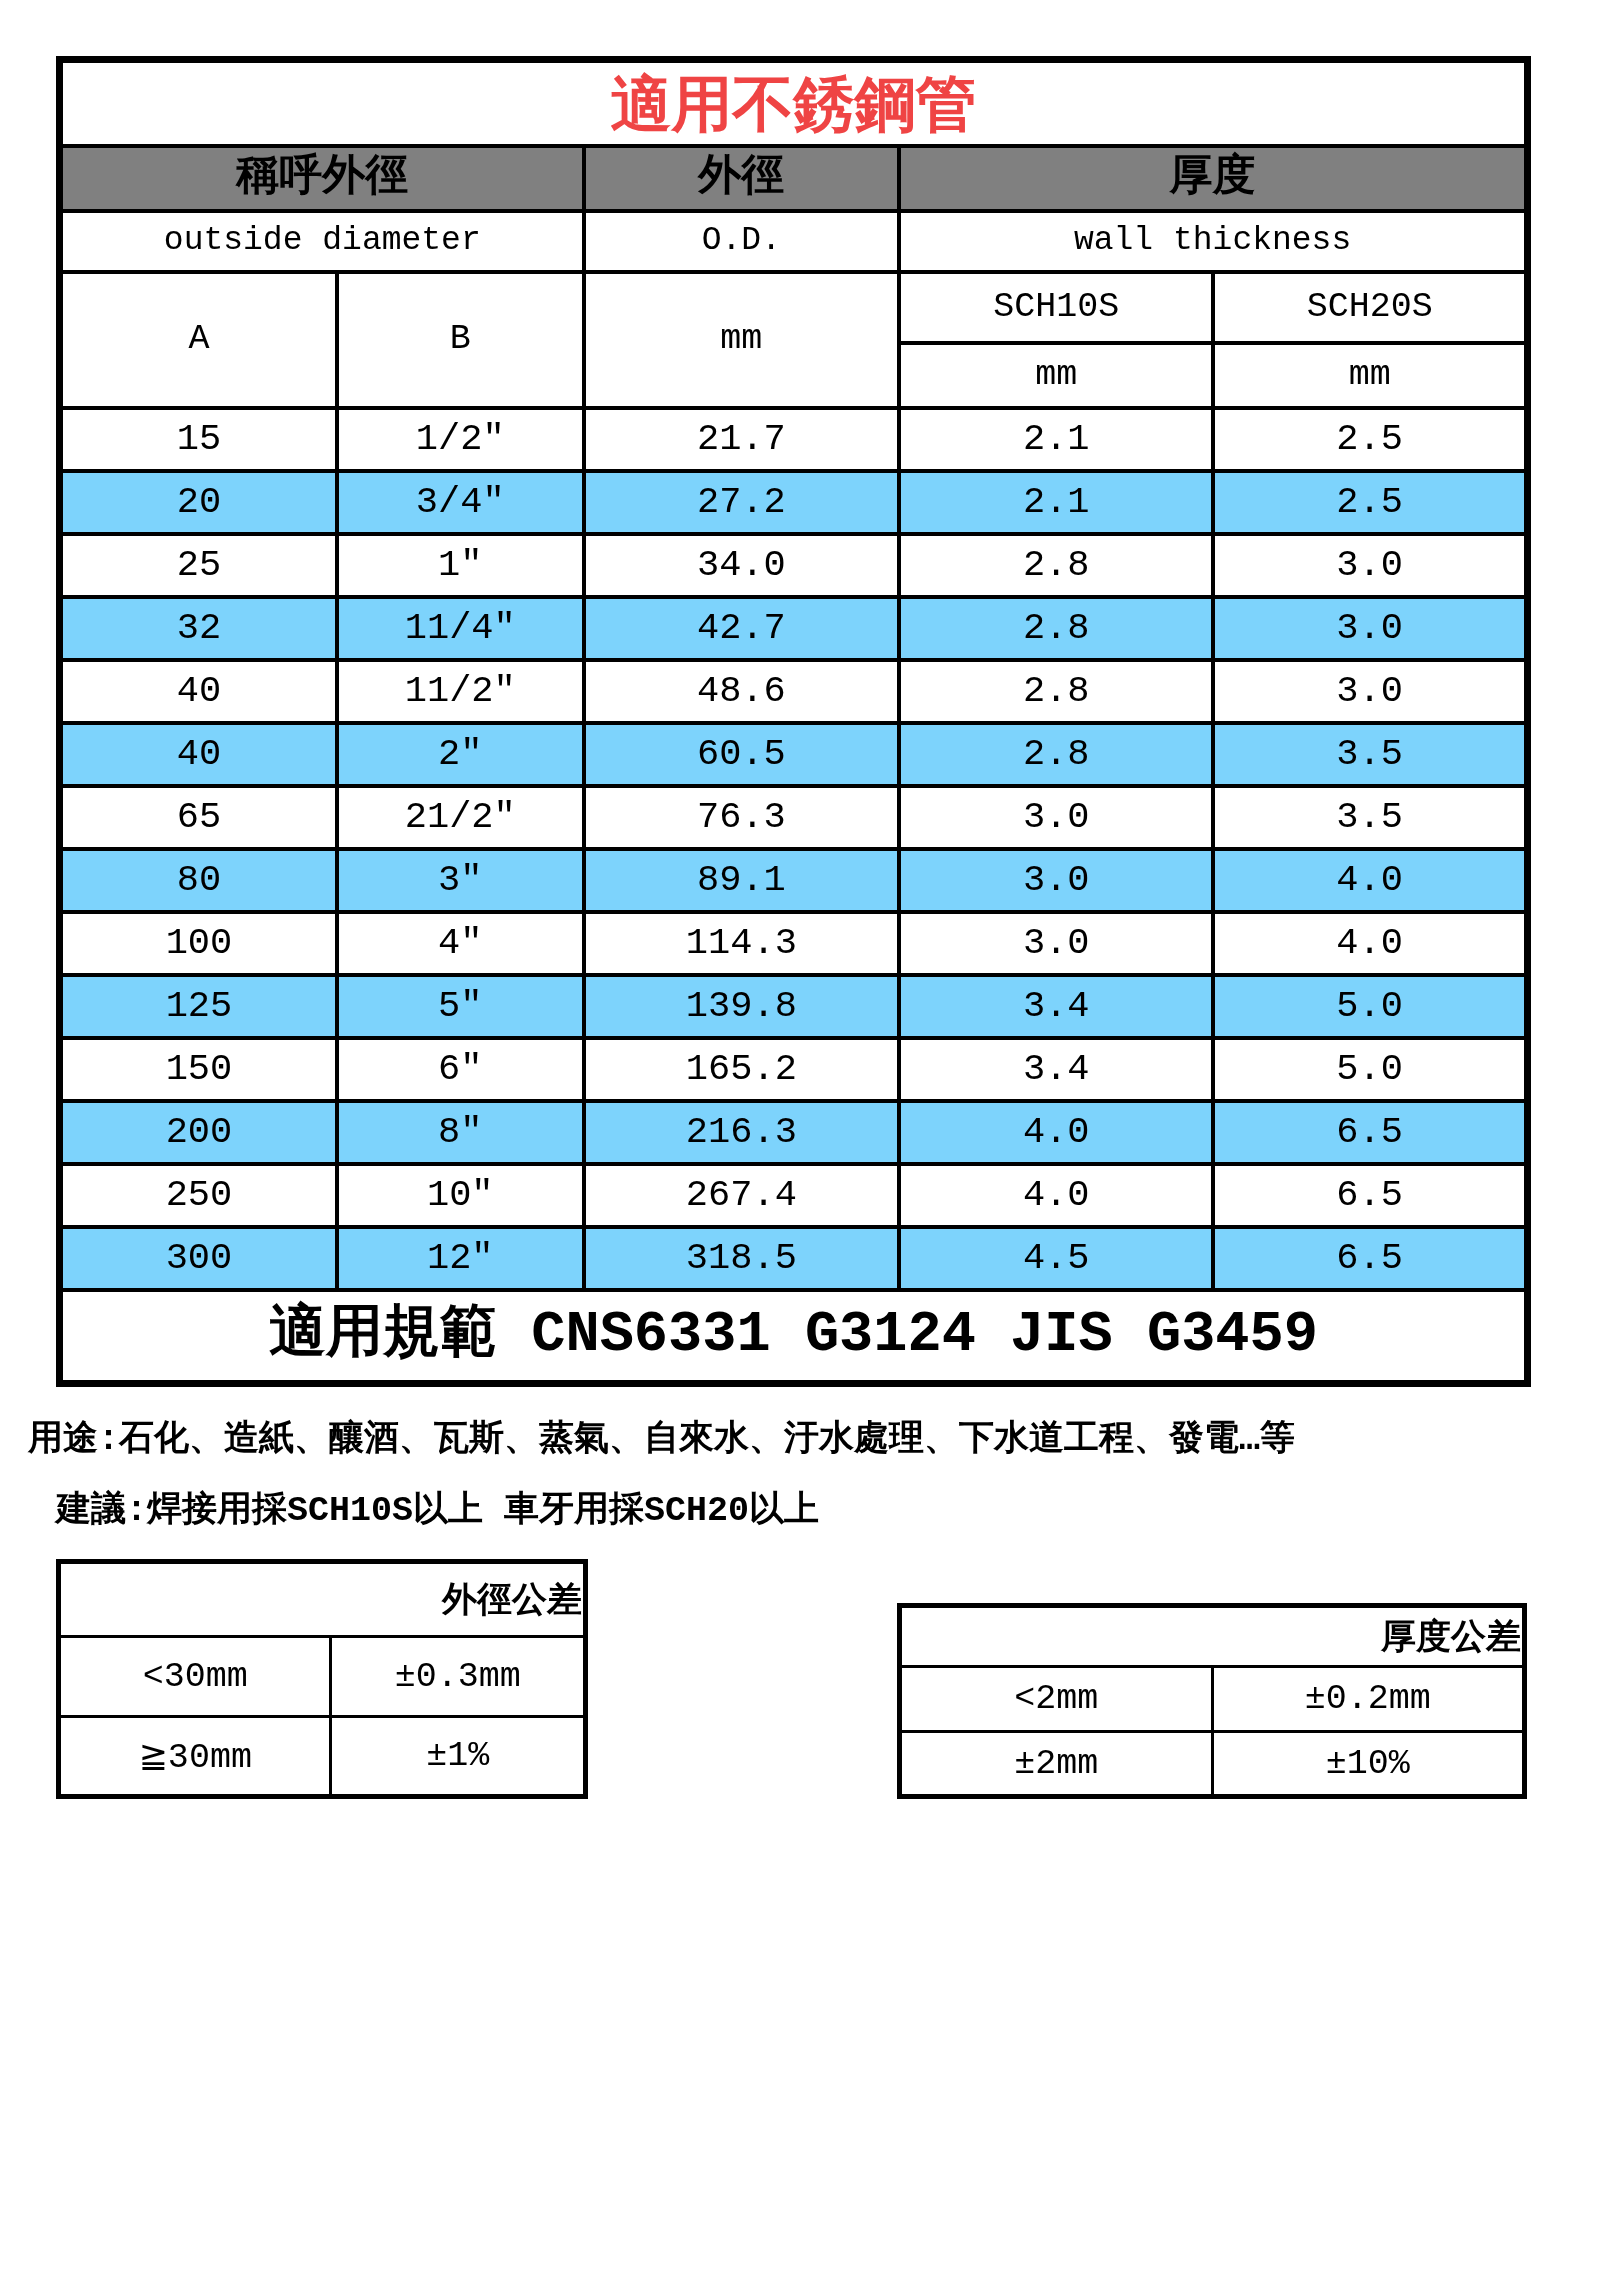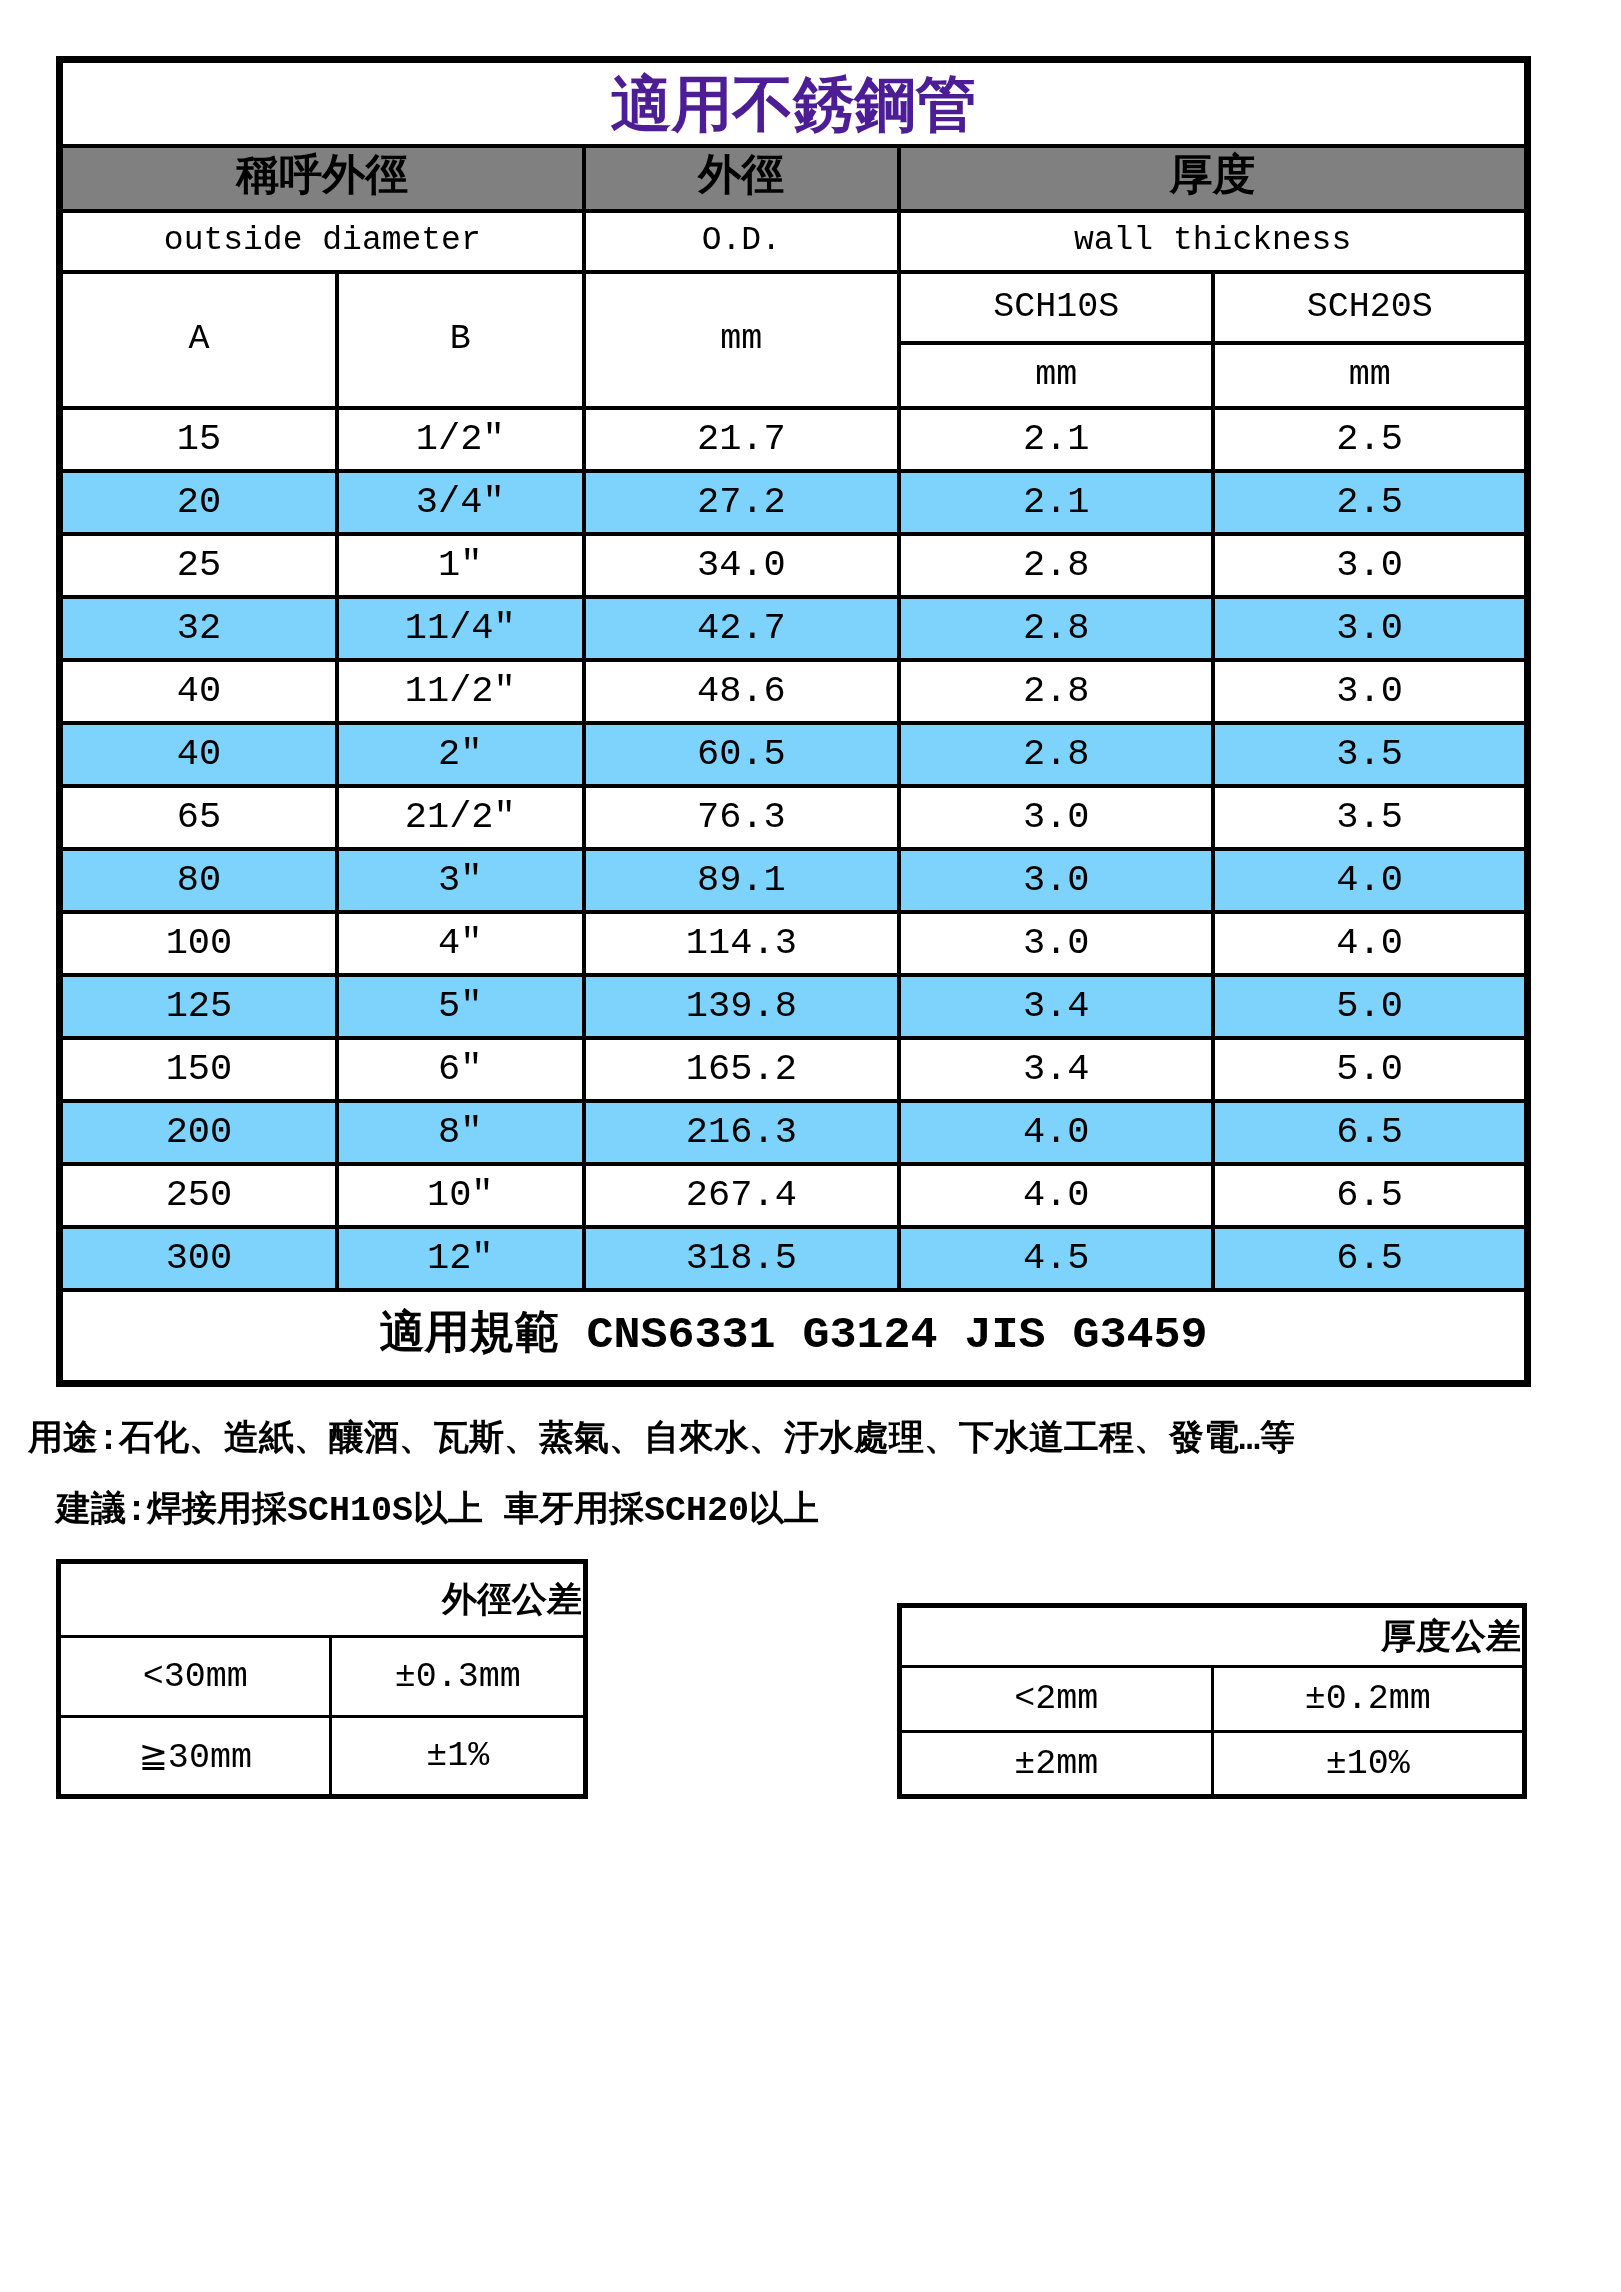--- a/index.html
+++ b/index.html
@@ -26,39 +26,39 @@
     text-align: center;
     padding: 0;
     overflow: hidden;
     font-size: 37px;
     line-height: 1.1;
   }
   tr.title-row td {
     height: 86px;
     font-size: 61px;
     font-weight: bold;
-    color: #4c1d95;
+    color: #ef4444;
     background: #ffffff;
     font-family: "DejaVu Serif", "Liberation Serif", serif;
   }
   tr.hdr-cn td {
     height: 65px;
     background: #808080;
     font-size: 43px;
     font-weight: bold;
   }
   tr.hdr-en td { height: 61px; font-size: 33px; }
   tr.sub1 td  { height: 71px; font-size: 35px; }
   tr.sub2 td  { height: 65px; font-size: 35px; }
   tr.data-row td { height: 63px; }
   tr.stripe td { background: #7dd3fc; }
   td.col-b { text-align: left; padding-left: 9.8px; }
   tr.footer-row td {
     height: 94px;
-    font-size: 45px;
+    font-size: 57px;
     font-weight: bold;
   }
 
   
   .note {
     margin-left: 56px;
     font-size: 35px;
     font-weight: bold;
     white-space: nowrap;
   }

